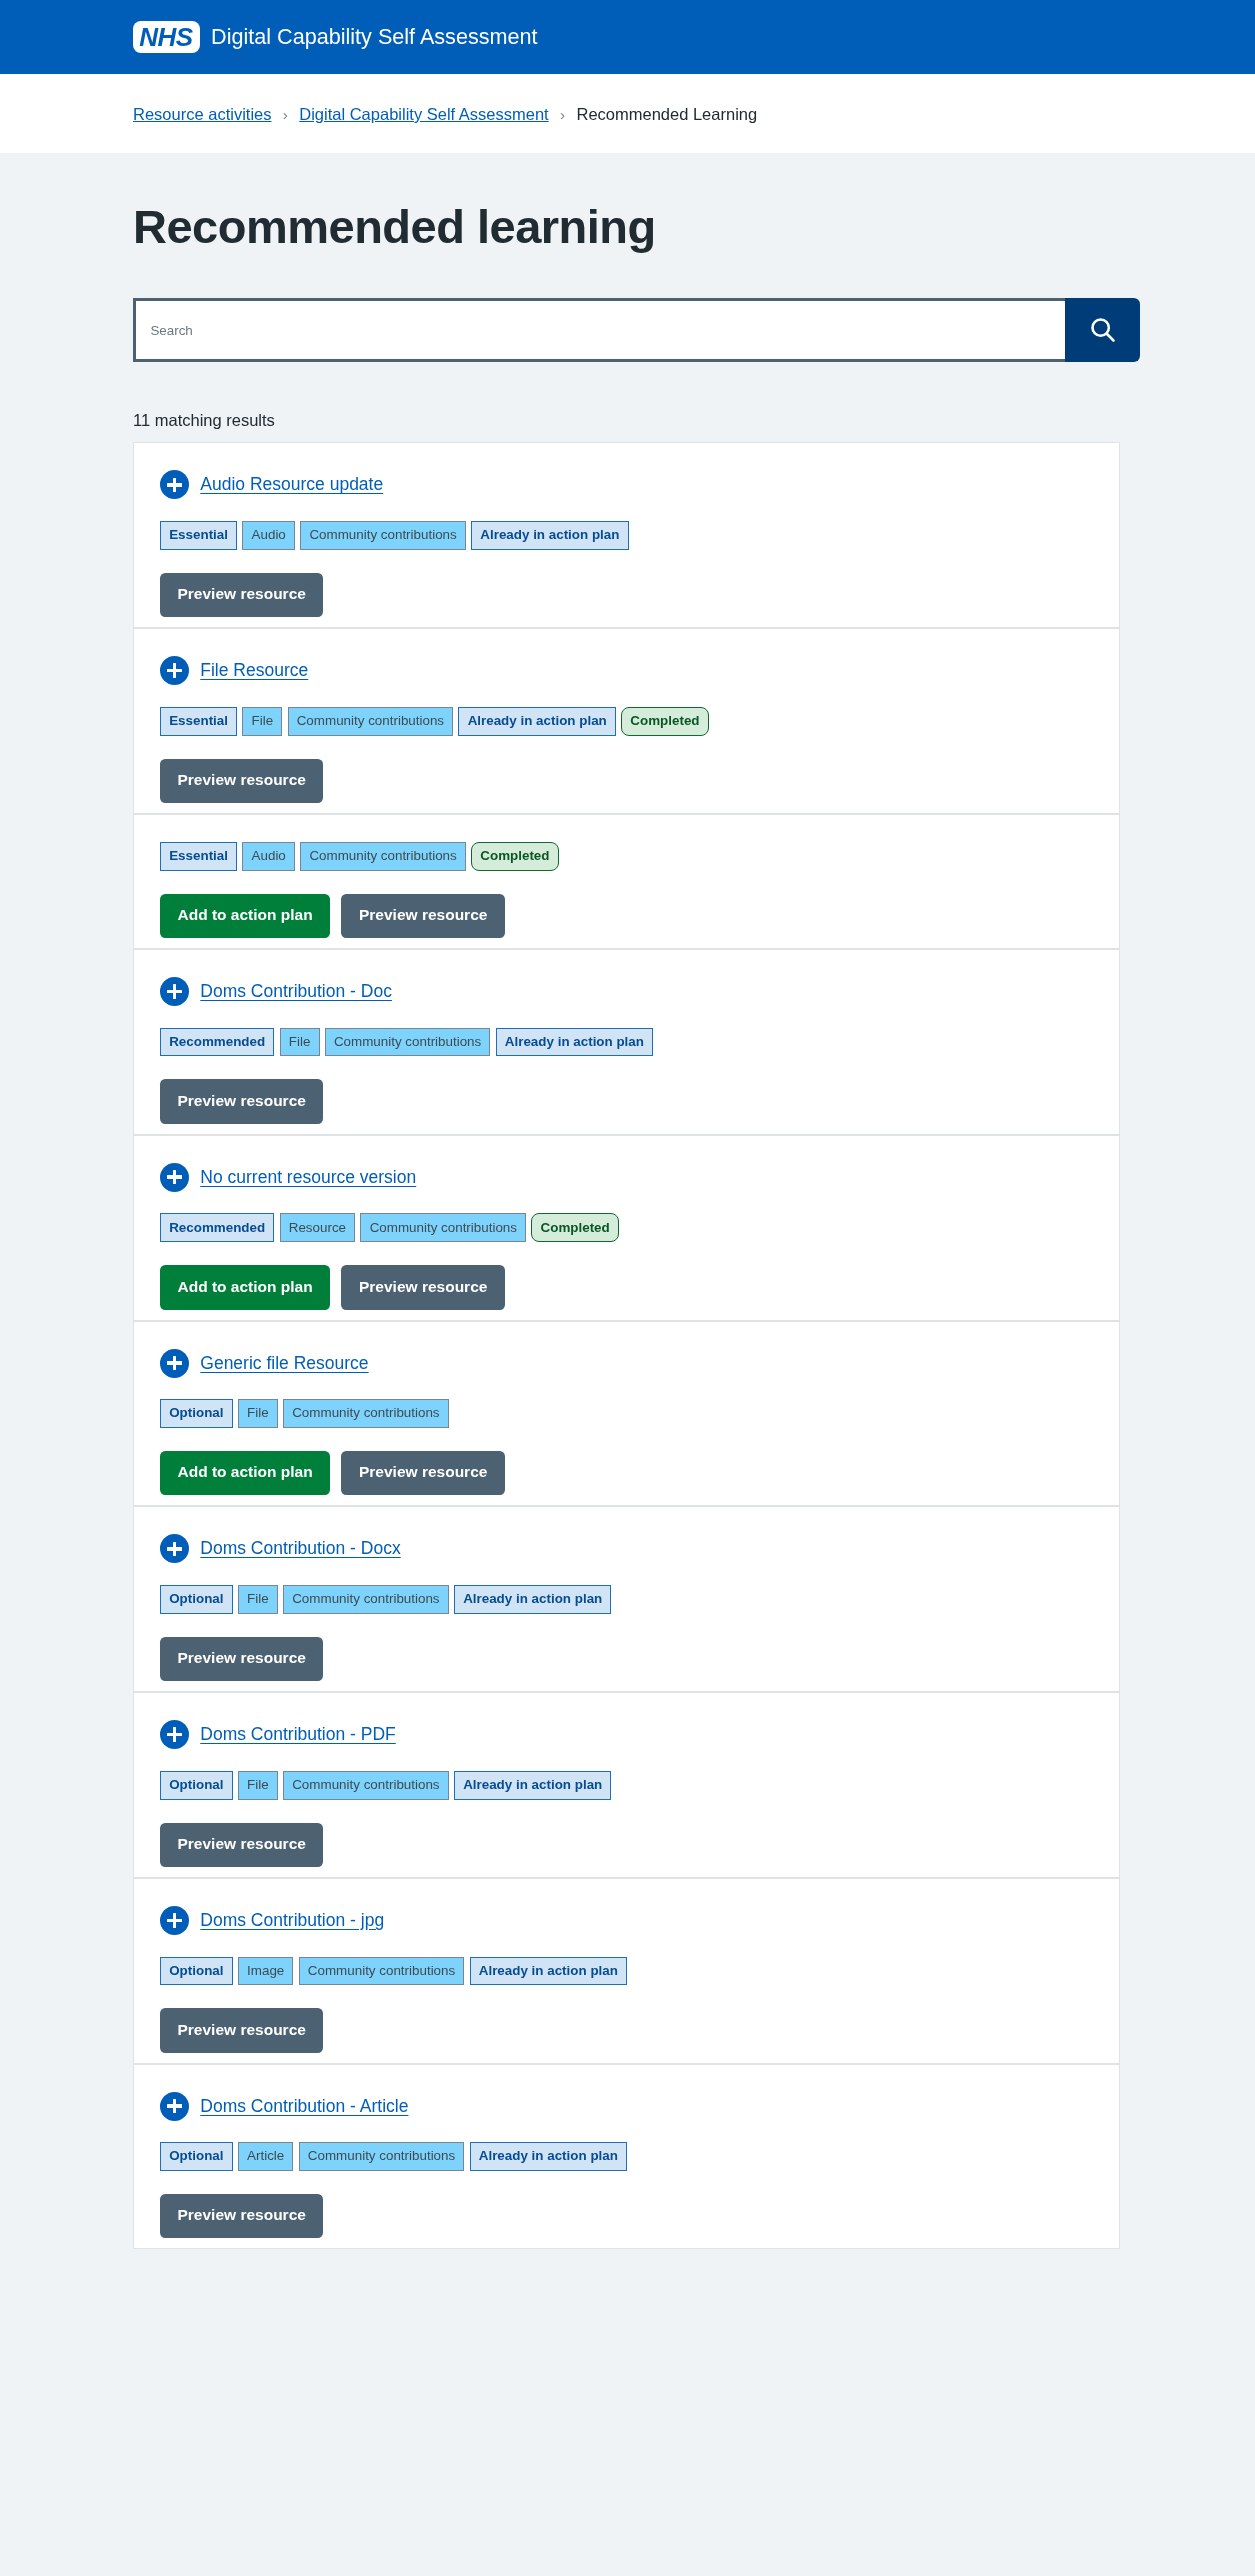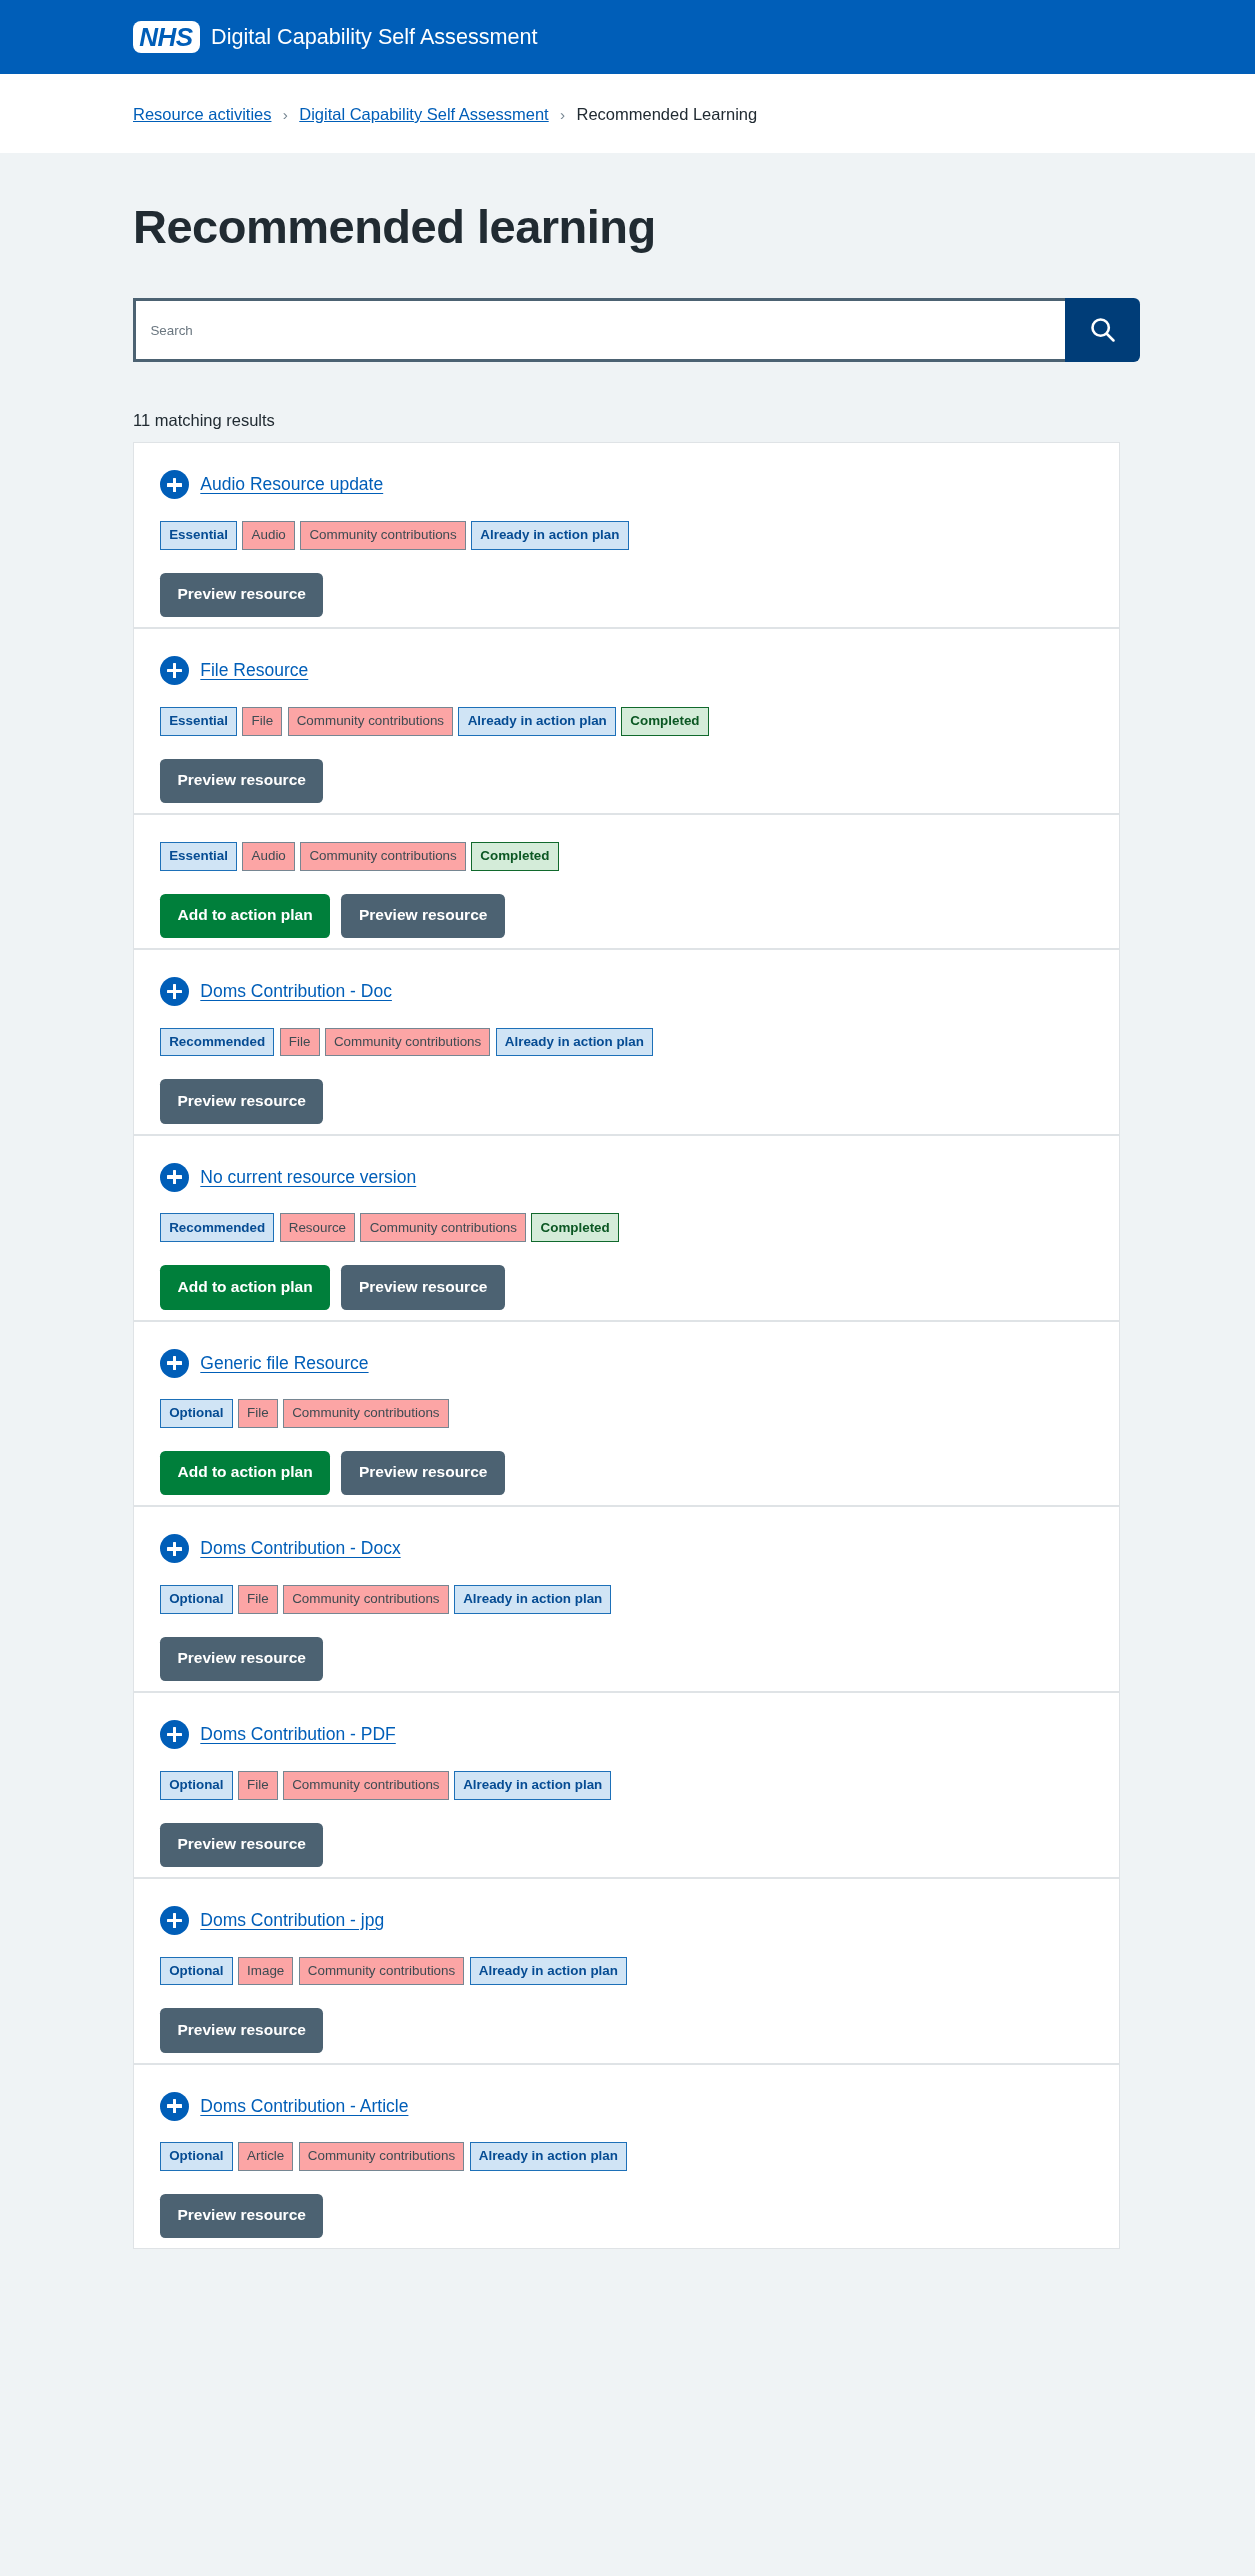--- a/index.html
+++ b/index.html
@@ -184,31 +184,32 @@
     border: 1px solid transparent;
     white-space: nowrap;
   }
   .tag-blue {
     background: #d0e4f5;
     border-color: #1d70b8;
     color: #064c93;
     font-weight: 700;
   }
   .tag-grey {
-    background: #fca5a5;
+    background: #7dd3fc;
     border-color: #768692;
     color: #3f4b52;
     font-weight: 400;
     text-align: right;
   }
   .tag-green {
     background: #d4ecd9;
     border-color: #10692c;
     color: #0b5723;
     font-weight: 700;
+    border-radius: 8px;
   }
 
   .button-row { display: flex; gap: 11.3px; }
 
   .btn {
     font-family: "Liberation Sans", sans-serif;
     font-size: 15.5px;
     font-weight: 700;
     color: #ffffff;
     border: none;

